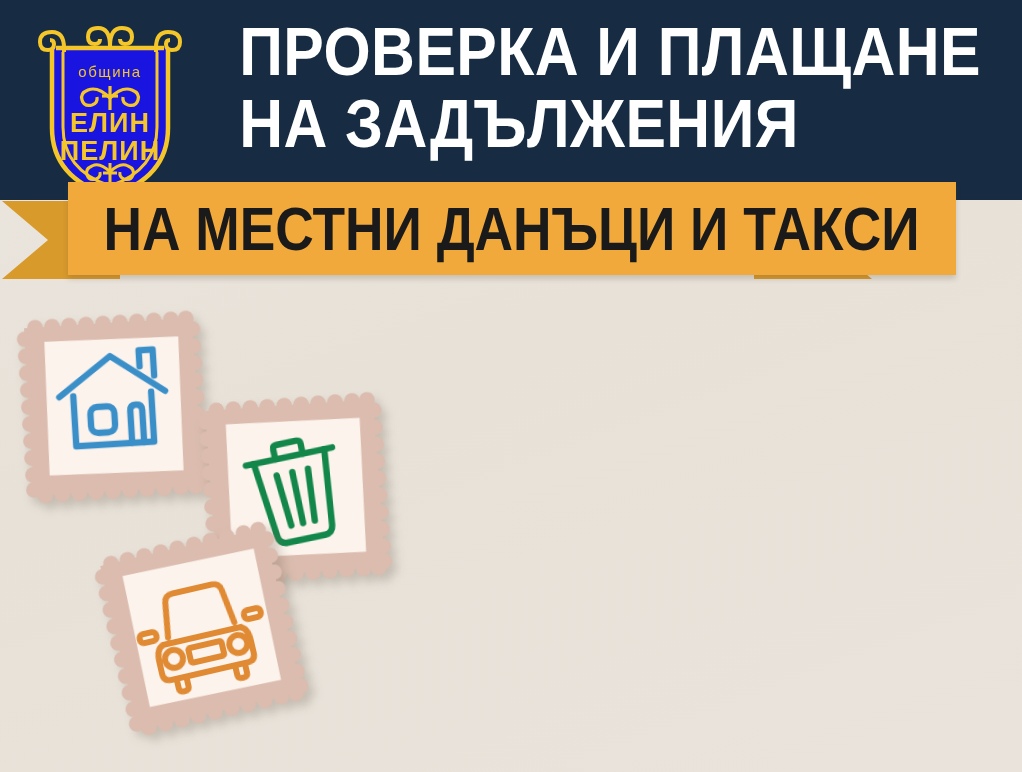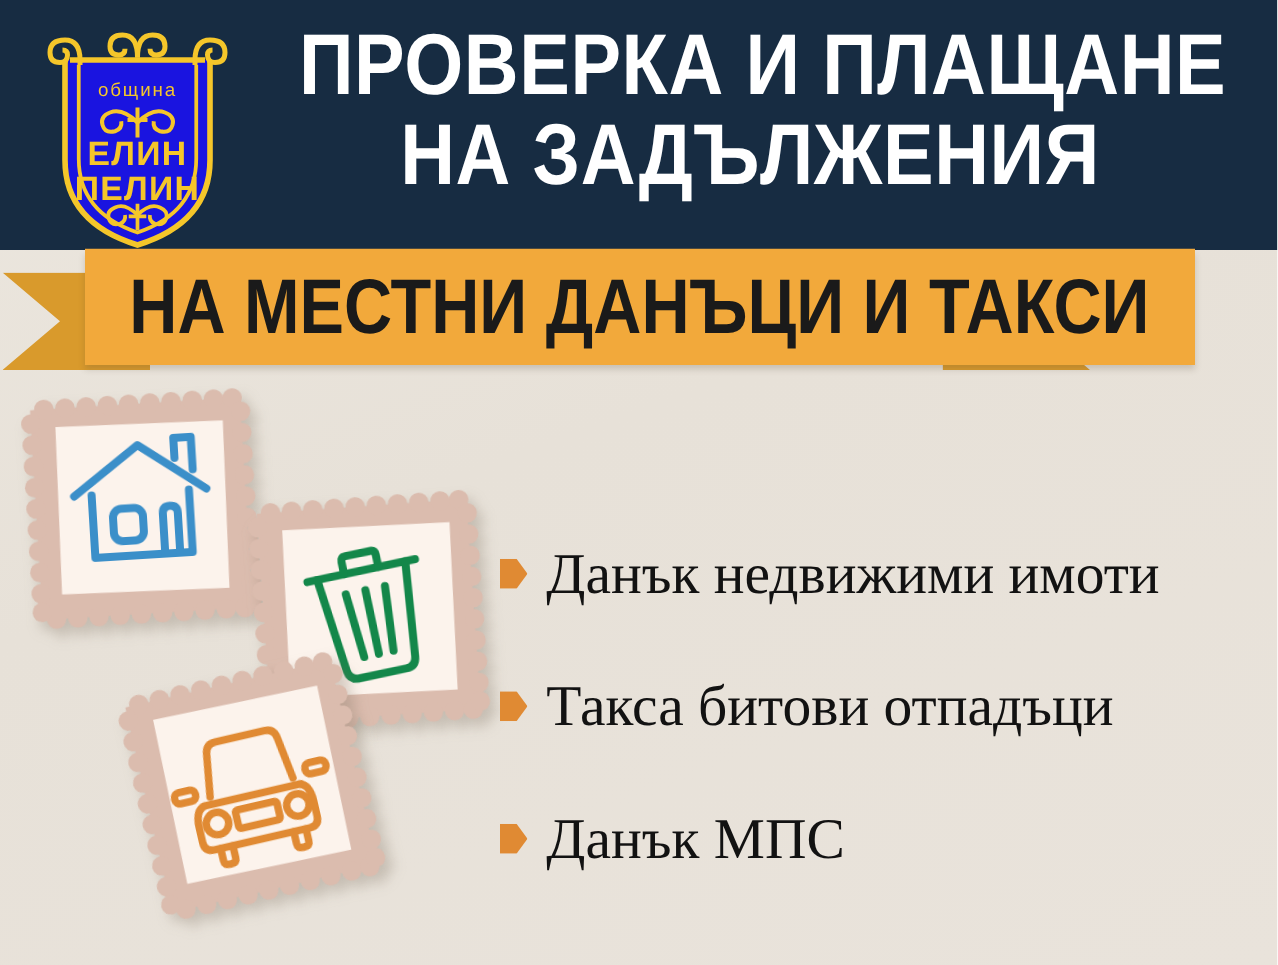--- a/index.html
+++ b/index.html
@@ -37,41 +37,41 @@
     width: 160px;
     height: 180px;
   }
   .logo svg { display: block; }
 
   .title-block {
     position: absolute;
     left: 190px;
     top: 18px;
     width: 820px;
-    text-align: center;
+    text-align: left;
     color: #ffffff;
     line-height: 0.99;
     letter-spacing: 0.5px;
   }
   .title-line {
     display: block;
     font-family: "Liberation Sans Narrow", "Liberation Sans", sans-serif;
     font-weight: bold;
     font-size: 69px;
     transform: scaleX(0.88);
     transform-origin: center center;
     white-space: nowrap;
   }
   .title-line.l2 { margin-top: 4px; }
 
   
   .ribbon {
     position: absolute;
     left: 0;
-    top: 199px;
+    top: 182px;
     width: 874px;
     height: 105px;
     text-decoration: underline;
   }
   .ribbon-tail {
     position: absolute;
     top: 19px;
     width: 118px;
     height: 78px;
     background: #d99a2c;
@@ -407,32 +407,14 @@
 
         <rect x="29" y="83" width="17" height="9" rx="4"></rect>
         <rect x="136" y="83" width="17" height="9" rx="4"></rect>
 
         <path d="M56 134 L56 144 Q56 148 61 148 Q66 148 66 144 L66 134"></path>
         <path d="M116 134 L116 144 Q116 148 121 148 Q126 148 126 144 L126 134"></path>
       </g>
     </svg>
   </div>
 
-  <div class="bullets">
-
-    <div class="bullet-row">
-      <span class="bullet-marker"></span>
-      <span class="bullet-label">Данък недвижими имоти</span>
-    </div>
-
-    <div class="bullet-row">
-      <span class="bullet-marker"></span>
-      <span class="bullet-label">Такса битови отпадъци</span>
-    </div>
-
-    <div class="bullet-row">
-      <span class="bullet-marker"></span>
-      <span class="bullet-label">Данък МПС</span>
-    </div>
-
-  </div>
 
 </div>
 
 </body></html>

